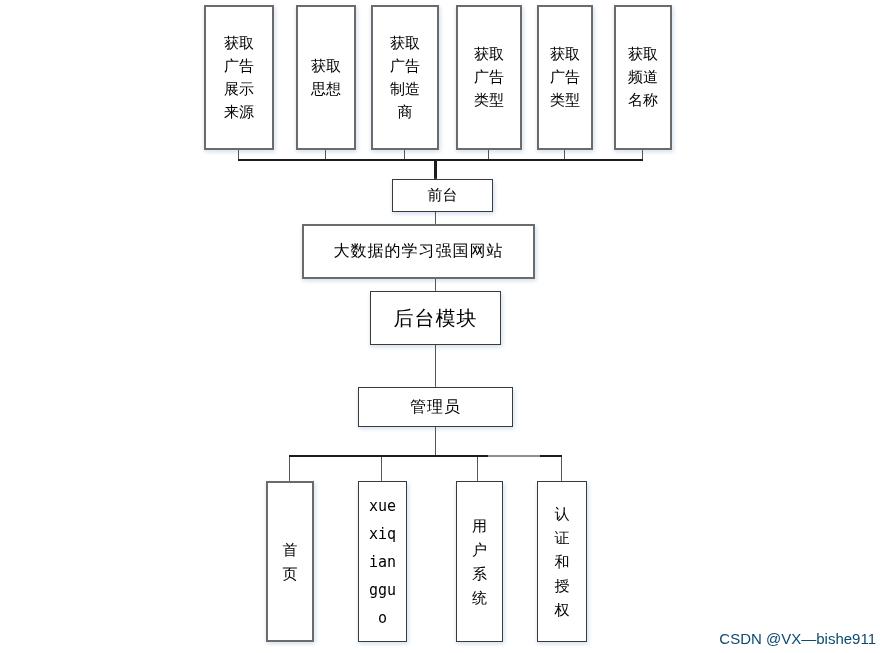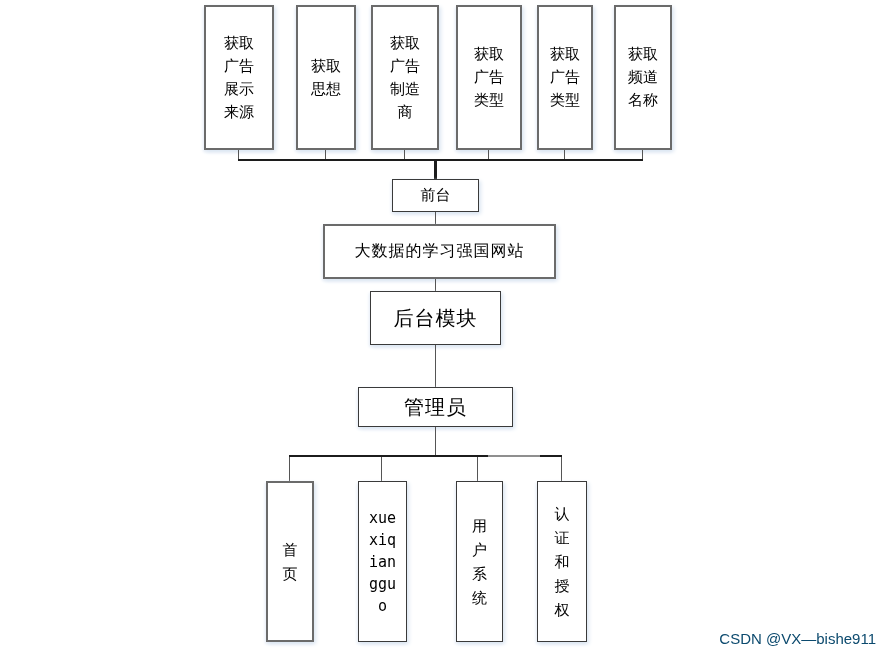--- a/index.html
+++ b/index.html
@@ -17,37 +17,37 @@
     text-align:center;
     background:#ffffff;
     white-space:pre-line;
     box-shadow:2px 2px 4px #dce6f2, -1px 2px 3px #e8eef7;
     box-sizing:border-box;
   }
   .b-thick{border:2px solid #6b6b6b;}
   .b-thin{border:1px solid #3a3a3a;}
   .v-cjk{font-size:15px;line-height:23px;}
   .v-cjk1{font-size:15px;line-height:24px;}
-  .mono{font-family:"DejaVu Sans Mono", monospace;font-size:15px;line-height:22px;}
+  .mono{font-family:"DejaVu Sans Mono", monospace;font-size:15px;line-height:28px;}
   .line{position:absolute;background:#555555;}
   .line-dark{position:absolute;background:#1c1c1c;}
 
   
   .t1{left:204px;top:5px;width:70px;height:145px;}
   .t2{left:296px;top:5px;width:60px;height:145px;}
   .t3{left:371px;top:5px;width:68px;height:145px;}
   .t4{left:456px;top:5px;width:66px;height:145px;}
   .t5{left:537px;top:5px;width:56px;height:145px;}
   .t6{left:614px;top:5px;width:58px;height:145px;}
 
   
-  .front{left:392px;top:179px;width:87px;height:33px;font-size:15px;}
-  .site{left:323px;top:224px;width:233px;height:55px;font-size:16px;letter-spacing:1px;}
+  .front{left:392px;top:179px;width:101px;height:33px;font-size:15px;}
+  .site{left:302px;top:224px;width:233px;height:55px;font-size:16px;letter-spacing:1px;}
   .backend{left:370px;top:291px;width:131px;height:54px;font-size:20px;letter-spacing:1px;}
-  .admin{left:358px;top:387px;width:155px;height:40px;font-size:20px;letter-spacing:1px;}
+  .admin{left:358px;top:387px;width:155px;height:40px;font-size:16px;letter-spacing:1px;}
 
   
   .m1{left:266px;top:481px;width:48px;height:161px;}
   .m2{left:358px;top:481px;width:49px;height:161px;}
   .m3{left:456px;top:481px;width:47px;height:161px;}
   .m4{left:537px;top:481px;width:50px;height:161px;}
 
   .watermark{
     position:absolute;right:4px;bottom:6px;
     font-family:"Liberation Sans", sans-serif;

